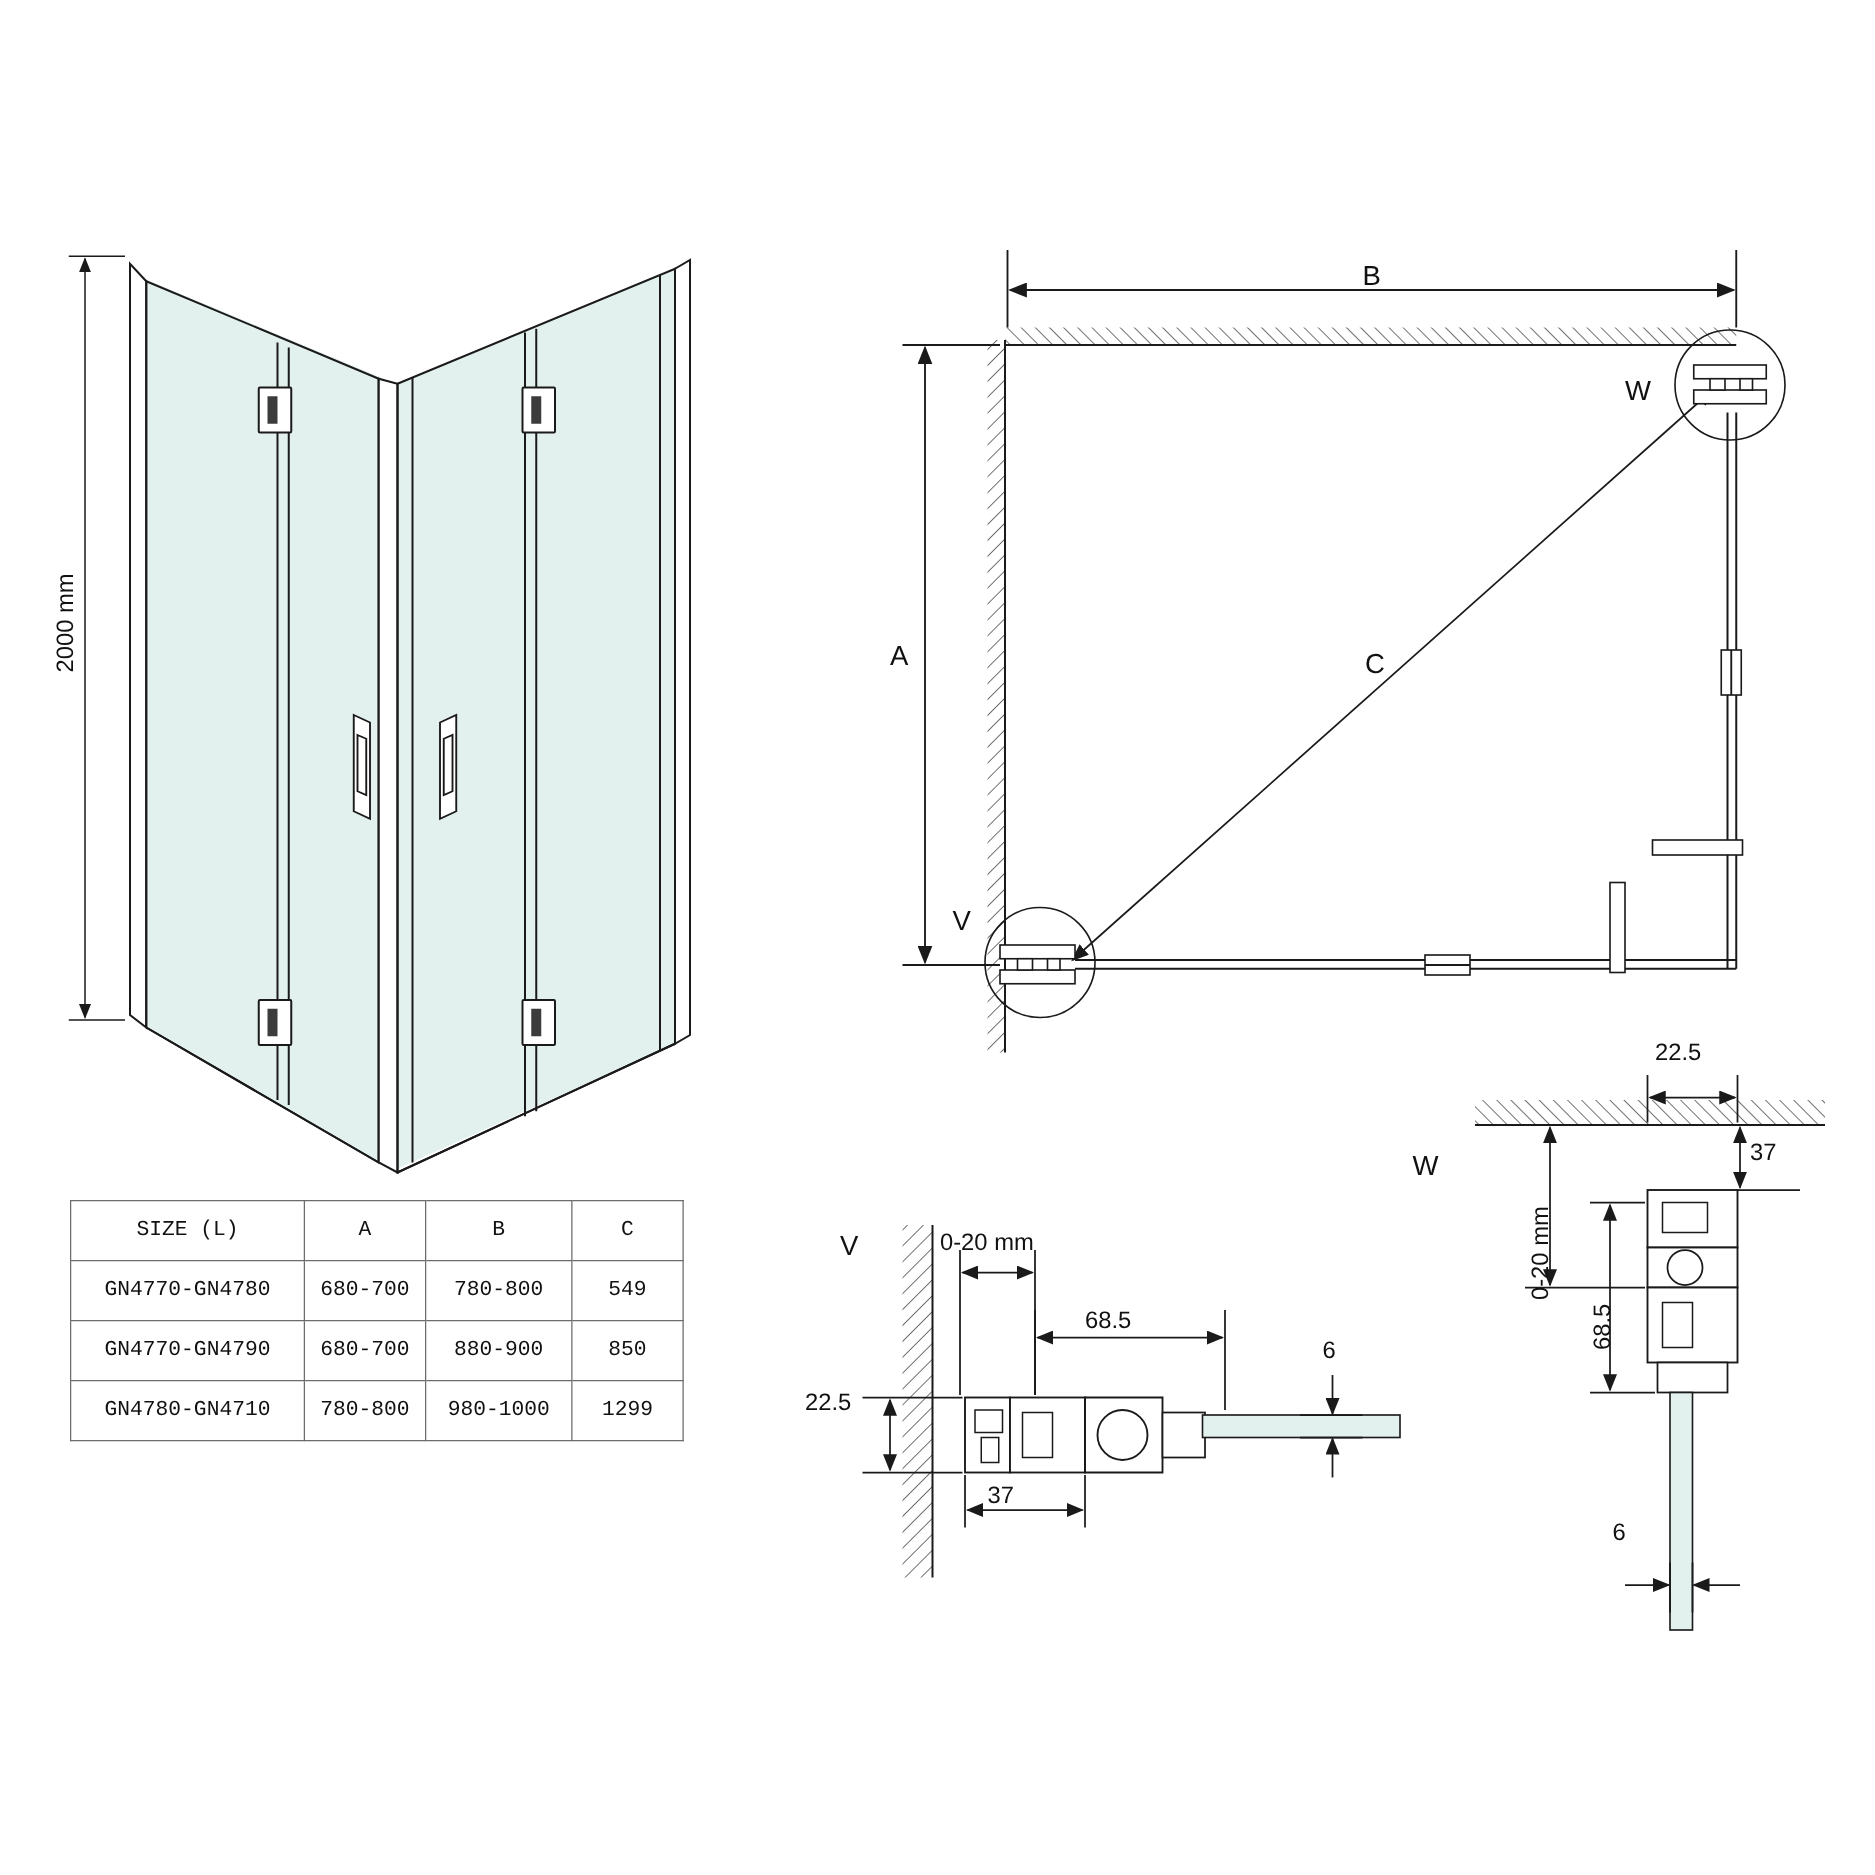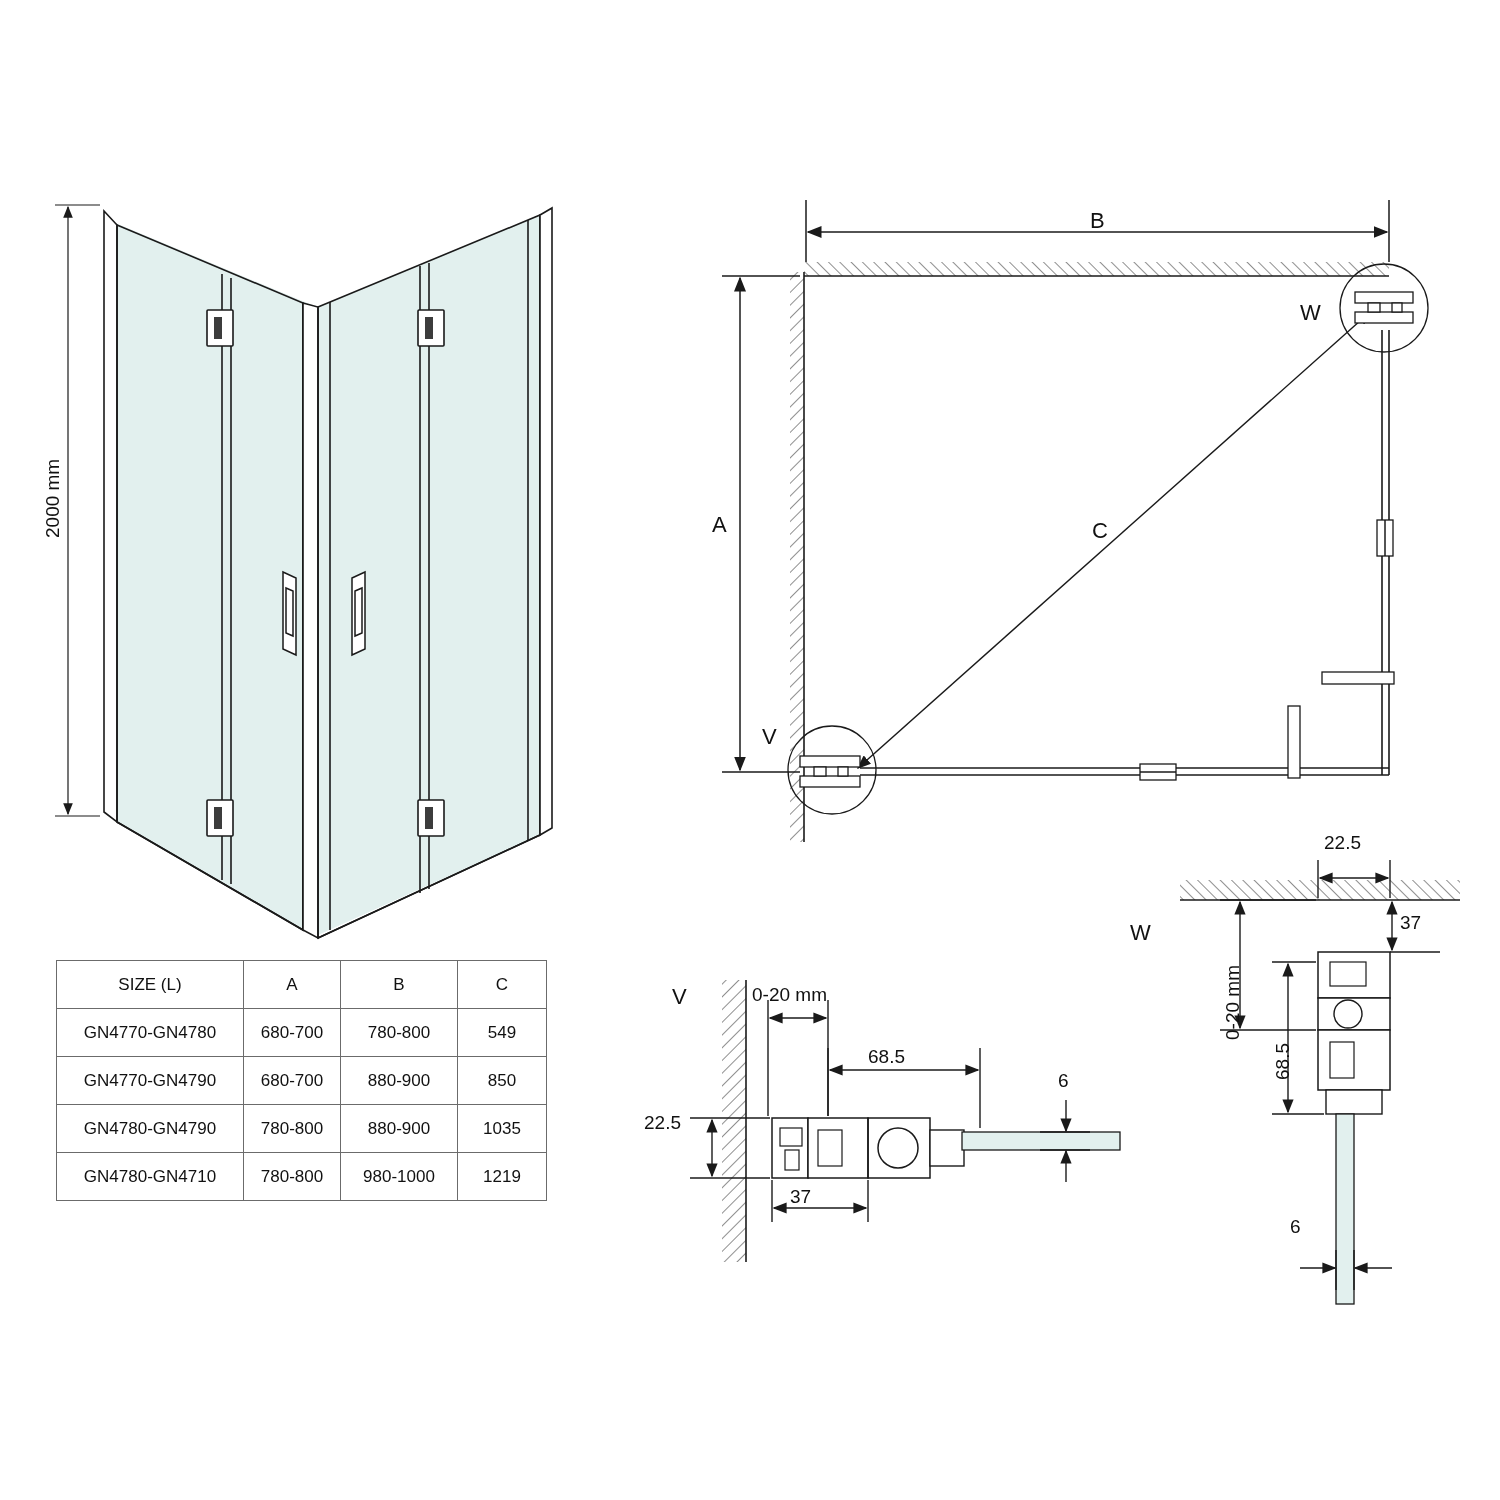--- a/index.html
+++ b/index.html
@@ -35,20 +35,21 @@
     font-size: 17px;
   }
   .size-table th, .size-table td {
     border: 1px solid #6b6b6b;
     padding: 0;
     height: 47px;
     text-align: center;
     font-weight: normal;
     color: #111;
     white-space: nowrap;
+    font-family: Liberation Mono, monospace;
   }
   .size-table th {
     font-weight: normal;
   }
   .col-size { width: 186px; }
   .col-a { width: 96px; }
   .col-b { width: 116px; }
   .col-c { width: 88px; }
 
   .lbl {
@@ -305,27 +306,21 @@
         <td>780-800</td>
         <td>549</td>
       </tr>
       <tr>
         <td>GN4770-GN4790</td>
         <td>680-700</td>
         <td>880-900</td>
         <td>850</td>
       </tr>
       <tr>
-        <td>GN4780-GN4790</td>
-        <td>780-800</td>
-        <td>880-900</td>
-        <td>1035</td>
-      </tr>
-      <tr>
         <td>GN4780-GN4710</td>
         <td>780-800</td>
         <td>980-1000</td>
-        <td>1219</td>
+        <td>1299</td>
       </tr>
     </tbody>
   </table>
 
 </div>
 
 </body></html>

